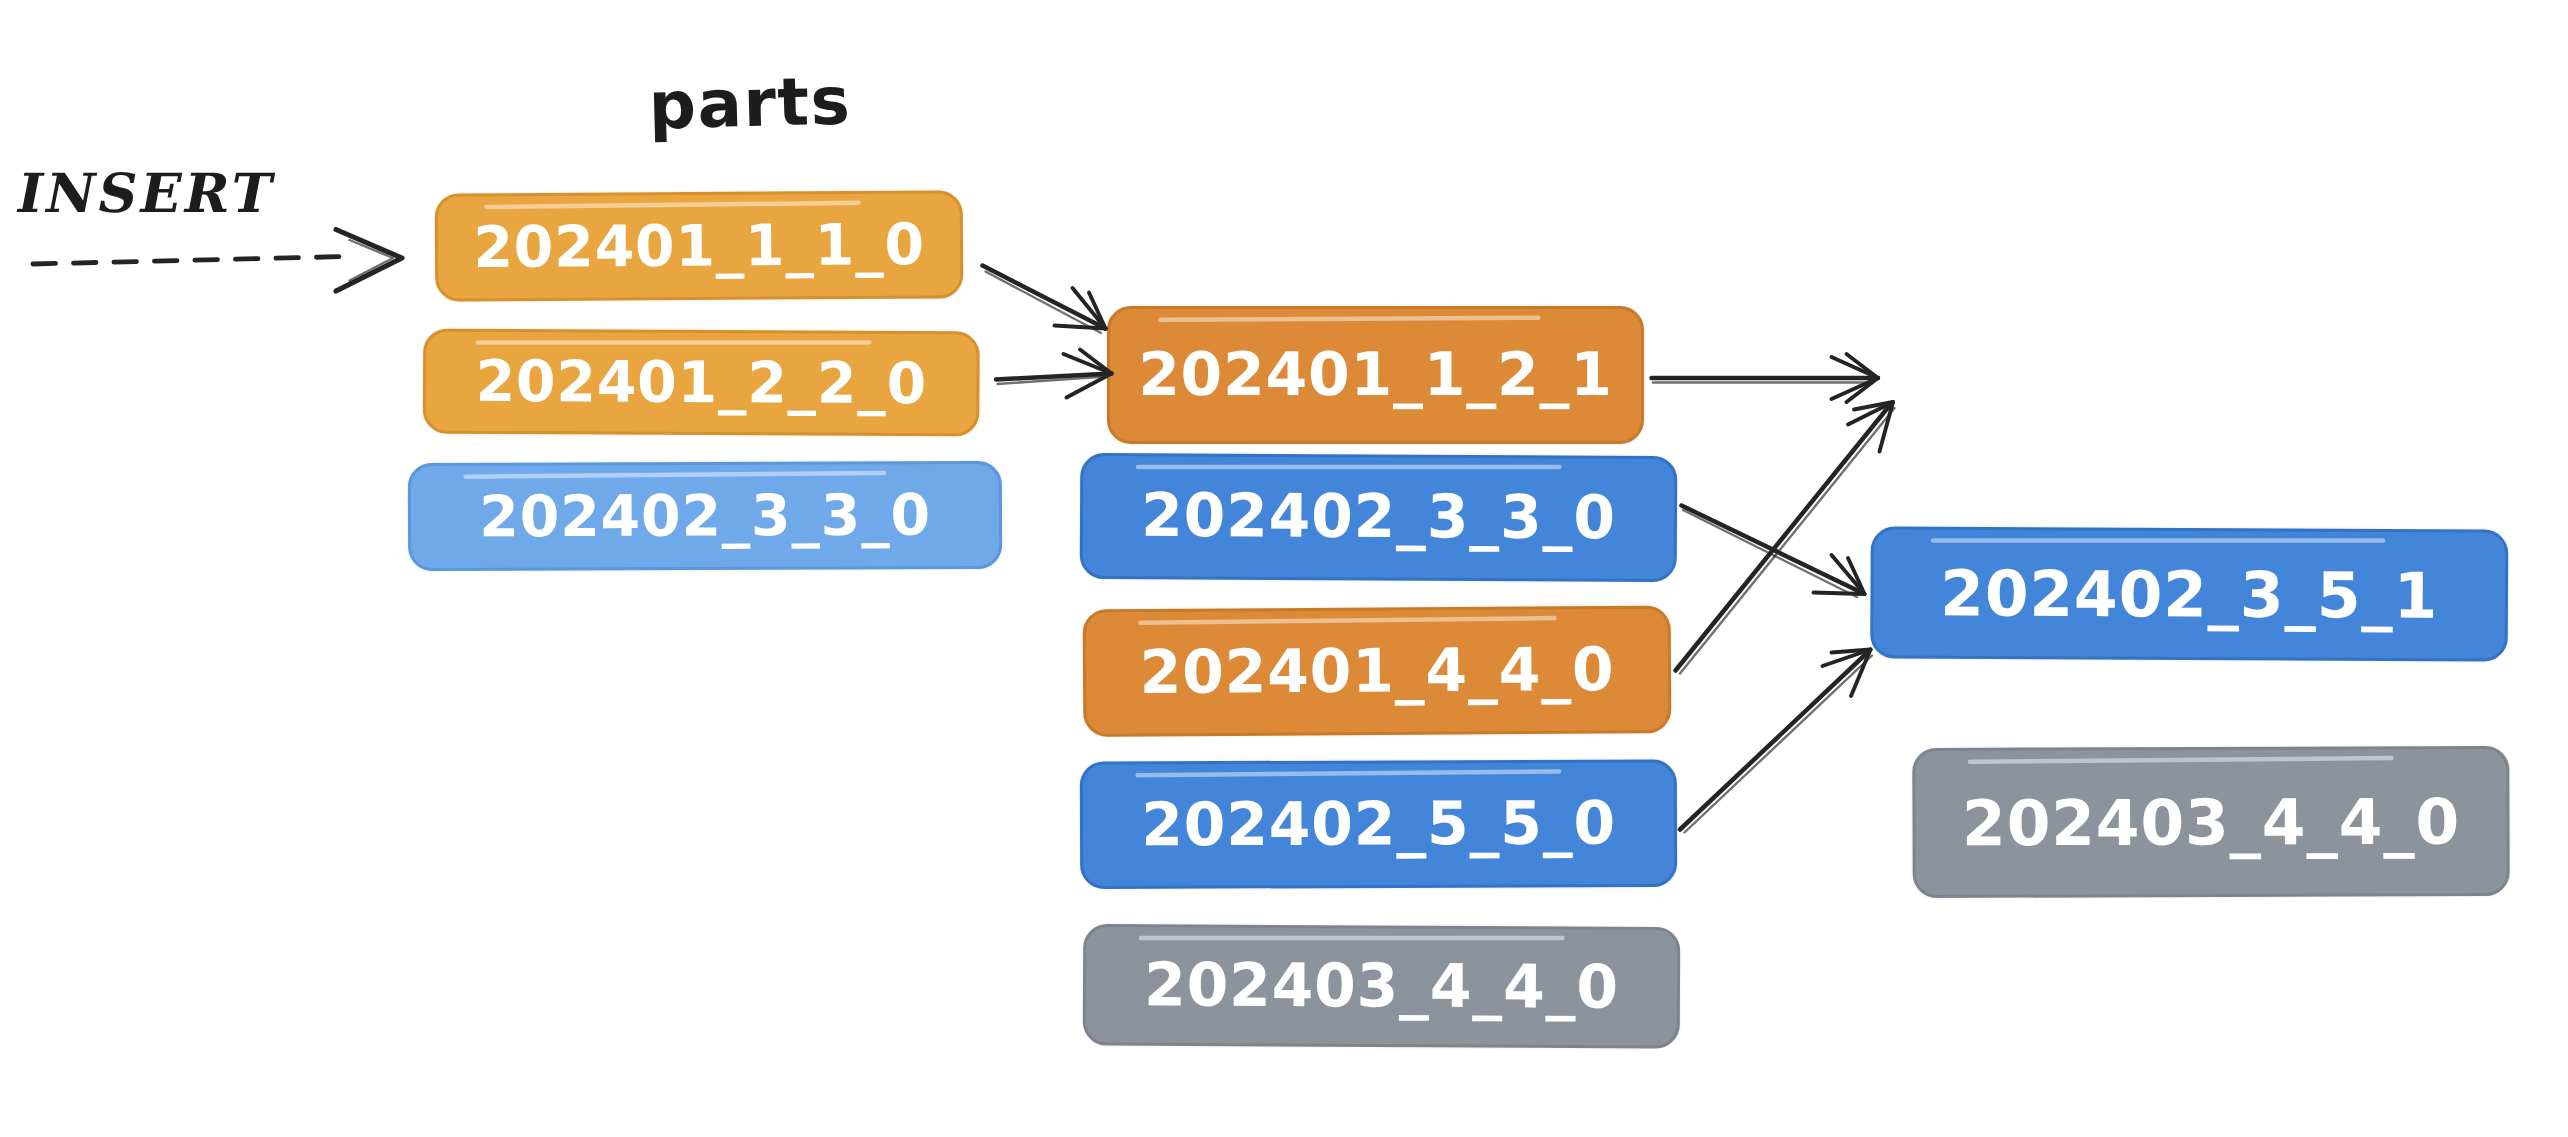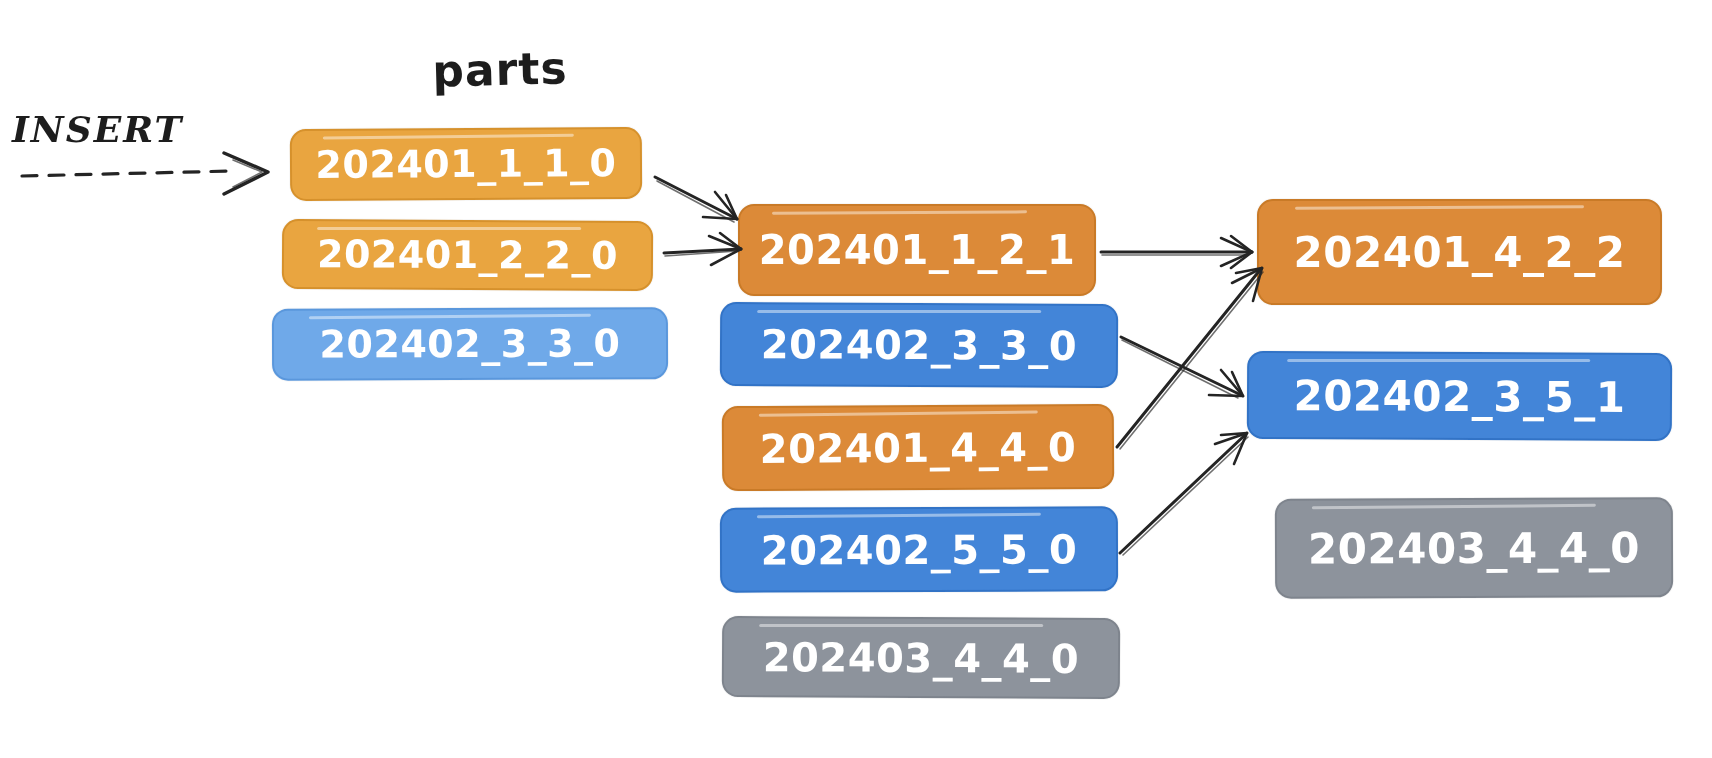--- a/index.html
+++ b/index.html
@@ -91,23 +91,20 @@
   <div class="part lvl1 r1" style="left: 722px; top: 405px; width: 392px; height: 85px; background: rgb(220, 138, 56); border-color: rgb(201, 122, 39);">
     <span class="part-label">202401_4_4_0</span>
   </div>
   <div class="part lvl1 r3" style="left: 720px; top: 507px; width: 398px; height: 85px; background: rgb(67, 133, 216); border-color: rgb(50, 115, 198);">
     <span class="part-label">202402_5_5_0</span>
   </div>
   <div class="part lvl1 r2" style="left: 722px; top: 617px; width: 398px; height: 81px; background: rgb(141, 147, 156); border-color: rgb(126, 132, 141);">
     <span class="part-label">202403_4_4_0</span>
   </div>
 
-  <div class="part lvl2" style="left: 1257px; top: 199px; width: 405px; height: 106px; background: rgb(220, 138, 56); border-color: rgb(201, 122, 39);">
-    <span class="part-label">202401_4_2_2</span>
-  </div>
   <div class="part lvl2 r2" style="left: 1247px; top: 352px; width: 425px; height: 88px; background: rgb(67, 133, 216); border-color: rgb(50, 115, 198);">
     <span class="part-label">202402_3_5_1</span>
   </div>
   <div class="part lvl2 r3" style="left: 1275px; top: 498px; width: 398px; height: 100px; background: rgb(141, 147, 156); border-color: rgb(126, 132, 141);">
     <span class="part-label">202403_4_4_0</span>
   </div>
 
   <svg id="arrows" width="1712" height="758" viewBox="0 0 1712 758">
 
     <g>

